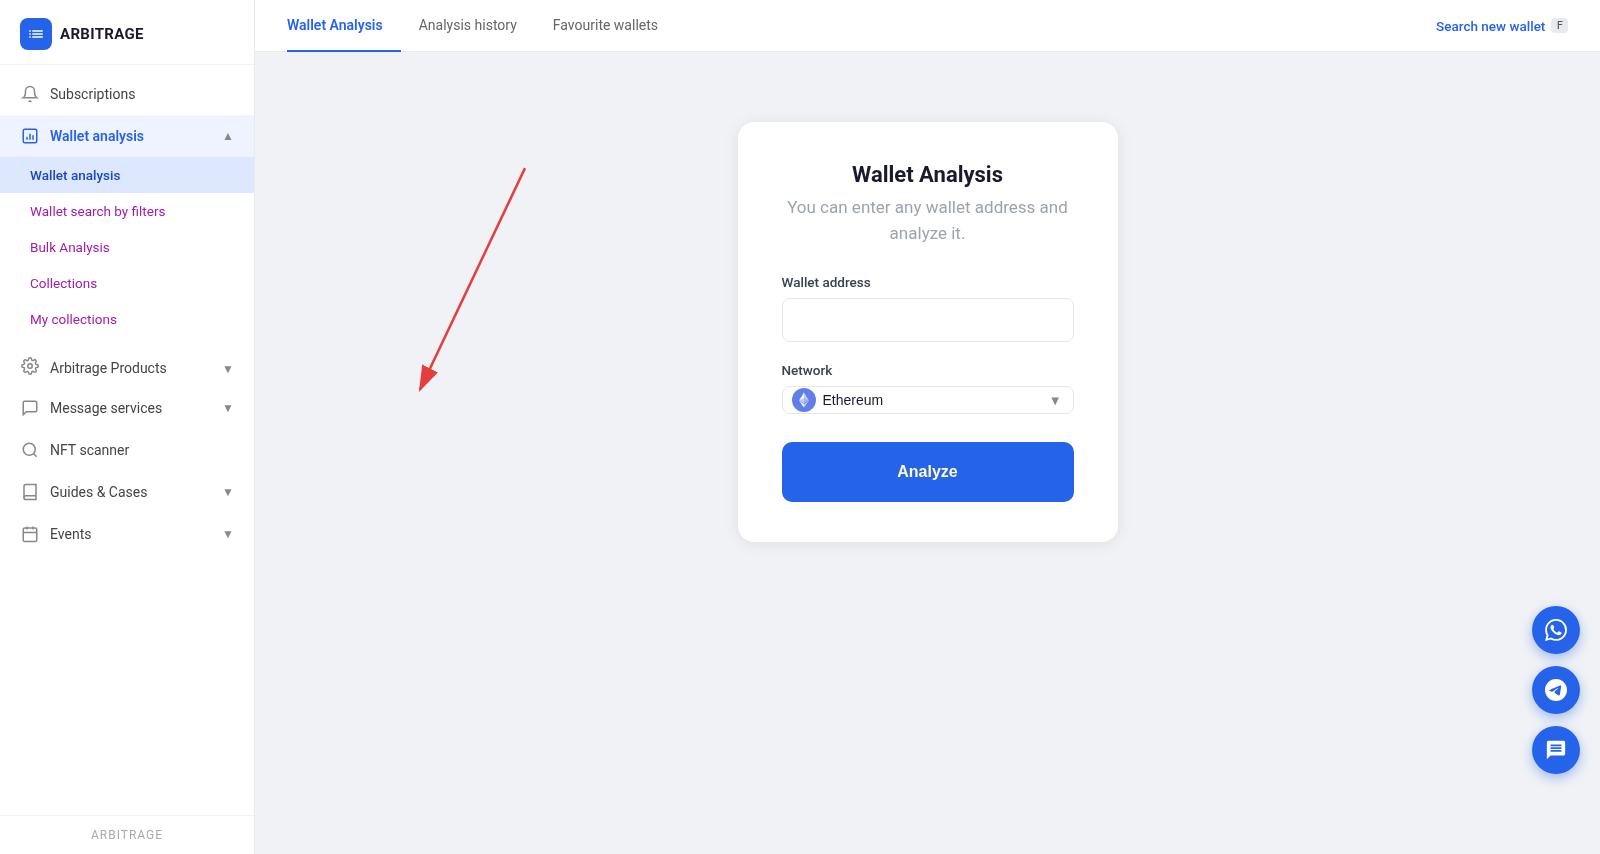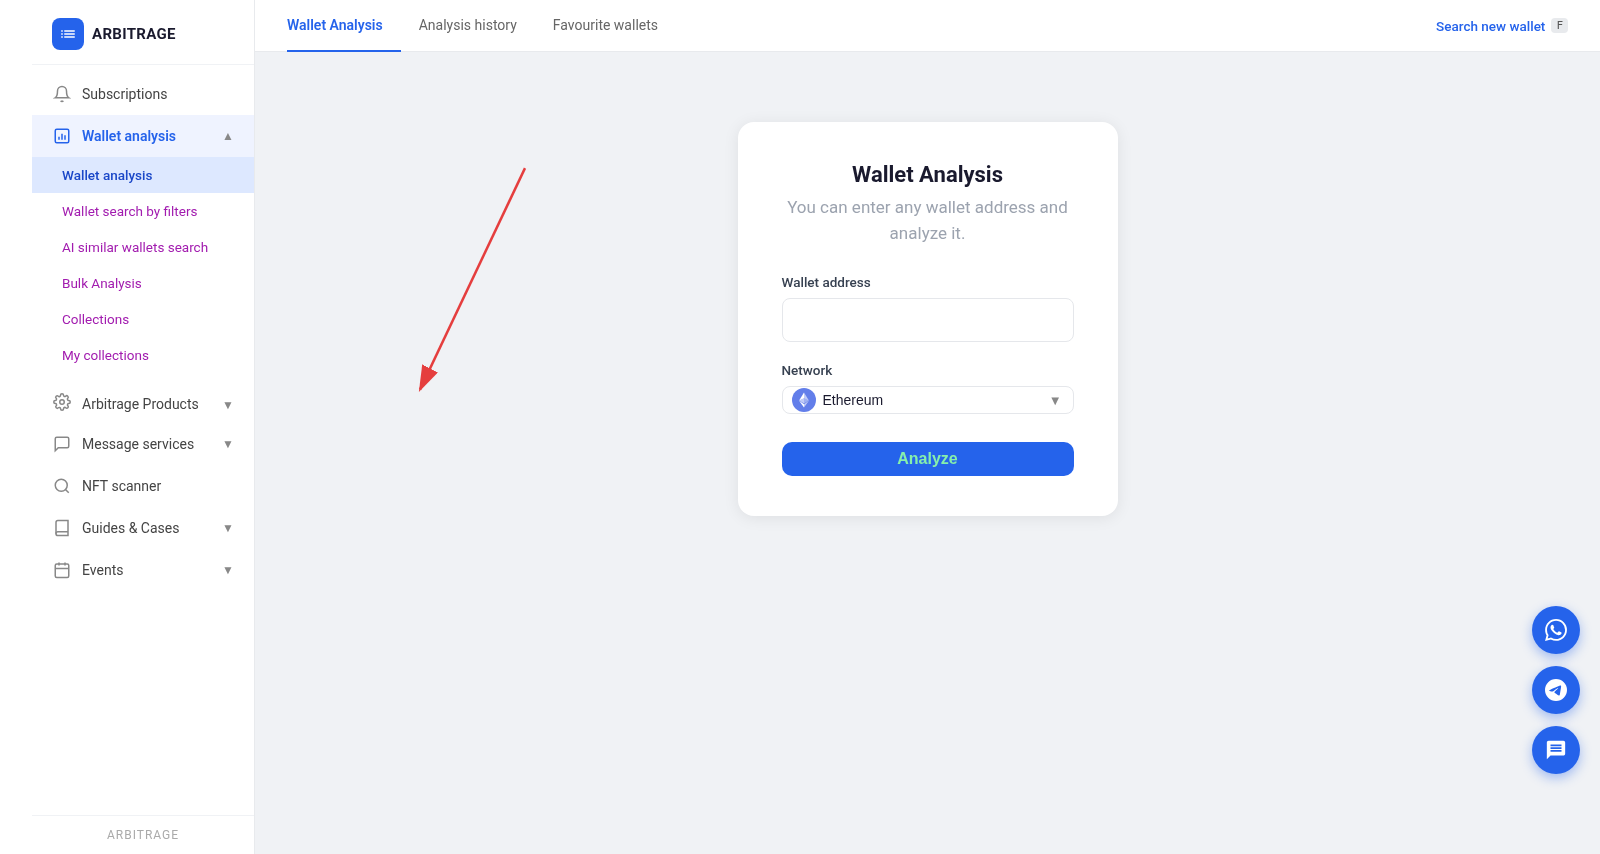--- a/index.html
+++ b/index.html
@@ -8,21 +8,20 @@
     
     .sidebar {
       width: 255px;
       min-width: 255px;
       background: #fff;
       border-right: 1px solid #e8eaed;
       display: flex;
       flex-direction: column;
       height: 100%;
       overflow-y: auto;
-      padding-left: 32px;
     }
     .sidebar-logo {
       padding: 18px 20px 14px 20px;
       display: flex;
       align-items: center;
       gap: 8px;
       border-bottom: 1px solid #f0f2f5;
     }
     .logo-icon {
       width: 32px; height: 32px;
@@ -235,23 +234,23 @@
       right: 12px;
       top: 50%;
       transform: translateY(-50%);
       pointer-events: none;
       color: #888;
       font-size: 13px;
     }
 
     .analyze-btn {
       width: 100%;
-      height: 34px;
+      height: 60px;
       background: #2563eb;
-      color: #86efac;
+      color: #fef9c3;
       border: none;
       border-radius: 10px;
       font-size: 16px;
       font-weight: 600;
       cursor: pointer;
       margin-top: 8px;
       transition: background 0.15s;
     }
 
     
@@ -314,23 +313,20 @@
       </span>
       <span class="nav-label">Wallet analysis</span>
       <span class="chevron">▲</span>
     </div>
 
     <div class="nav-subitem active">
       <span>Wallet analysis</span>
     </div>
     <div class="nav-subitem">
       <span>Wallet search by filters</span>
-    </div>
-    <div class="nav-subitem">
-      <span>AI similar wallets search</span>
     </div>
     <div class="nav-subitem">
       <span>Bulk Analysis</span>
     </div>
     <div class="nav-subitem">
       <span>Collections</span>
     </div>
     <div class="nav-subitem">
       <span>My collections</span>
     </div>

